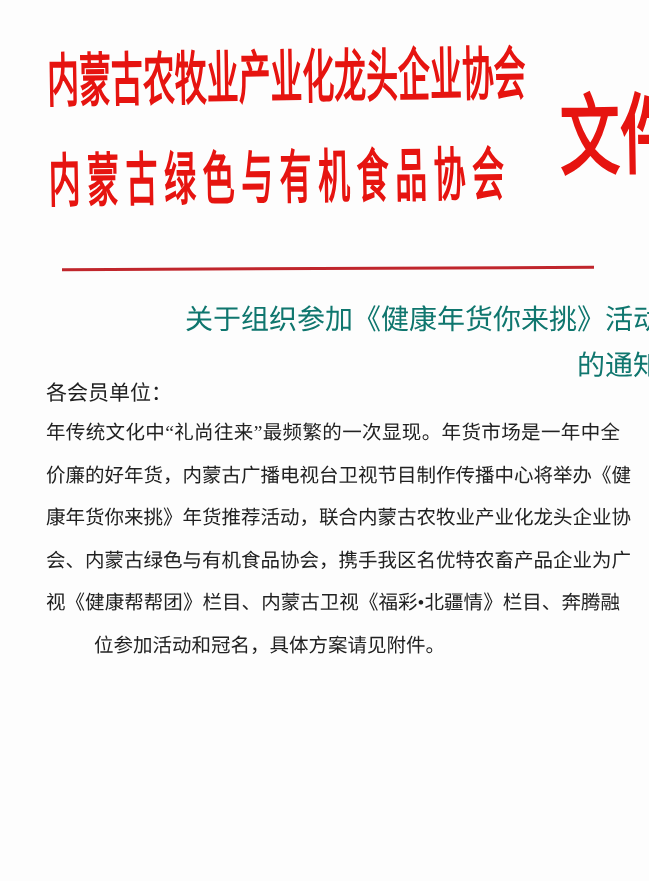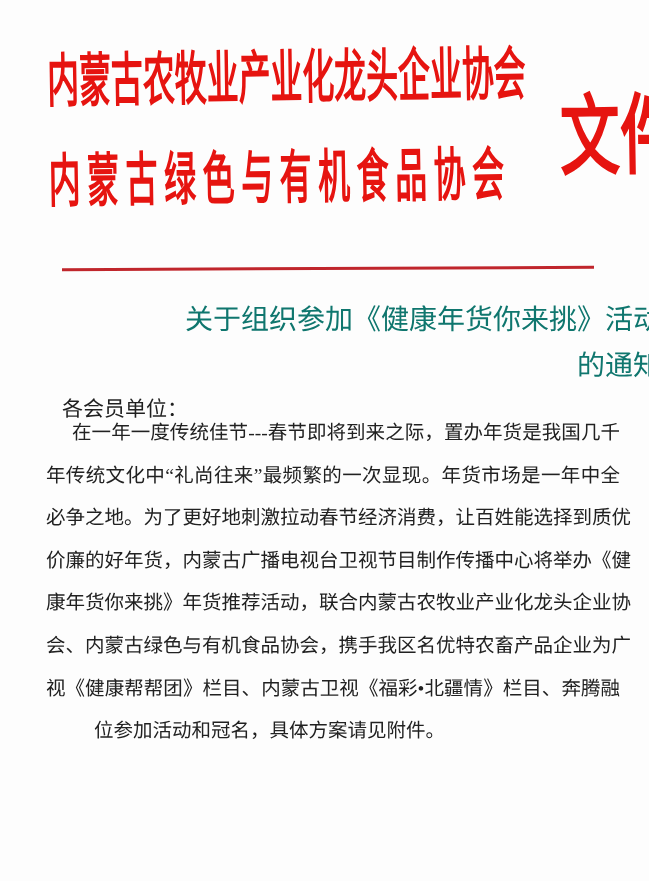--- a/index.html
+++ b/index.html
@@ -78,21 +78,21 @@
     font-weight: 500;
     line-height: 46px;
   }
   .title .title-line { display: block; }
 
   
   .greeting {
     position: absolute;
     top: 380px;
     left: 46px;
-    margin: 16px;
+    margin: 0;
     color: #1f1f1f;
     font-size: 21px;
     line-height: 26px;
   }
 
   
   .body {
     position: absolute;
     top: 412px;
     left: 46px;
@@ -125,23 +125,21 @@
   <div class="divider"></div>
 
   <h1 class="title">
     <span class="title-line">关于组织参加《健康年货你来挑》活动</span>
     <span class="title-line">的通知</span>
   </h1>
 
   <p class="greeting">各会员单位：</p>
 
   <div class="body">
-      <div class="body-line indent">在一年一度传统佳节---春节即将到来之际，置办年货是我国几千</div>
       <div class="body-line">年传统文化中“礼尚往来”最频繁的一次显现。年货市场是一年中全</div>
-      <div class="body-line">必争之地。为了更好地刺激拉动春节经济消费，让百姓能选择到质优</div>
       <div class="body-line">价廉的好年货，内蒙古广播电视台卫视节目制作传播中心将举办《健</div>
       <div class="body-line">康年货你来挑》年货推荐活动，联合内蒙古农牧业产业化龙头企业协</div>
       <div class="body-line">会、内蒙古绿色与有机食品协会，携手我区名优特农畜产品企业为广</div>
       <div class="body-line">视《健康帮帮团》栏目、内蒙古卫视《福彩•北疆情》栏目、奔腾融</div>
       <div class="body-line last">位参加活动和冠名，具体方案请见附件。</div>
     </div>
 
 </div>
 
 </body></html>

